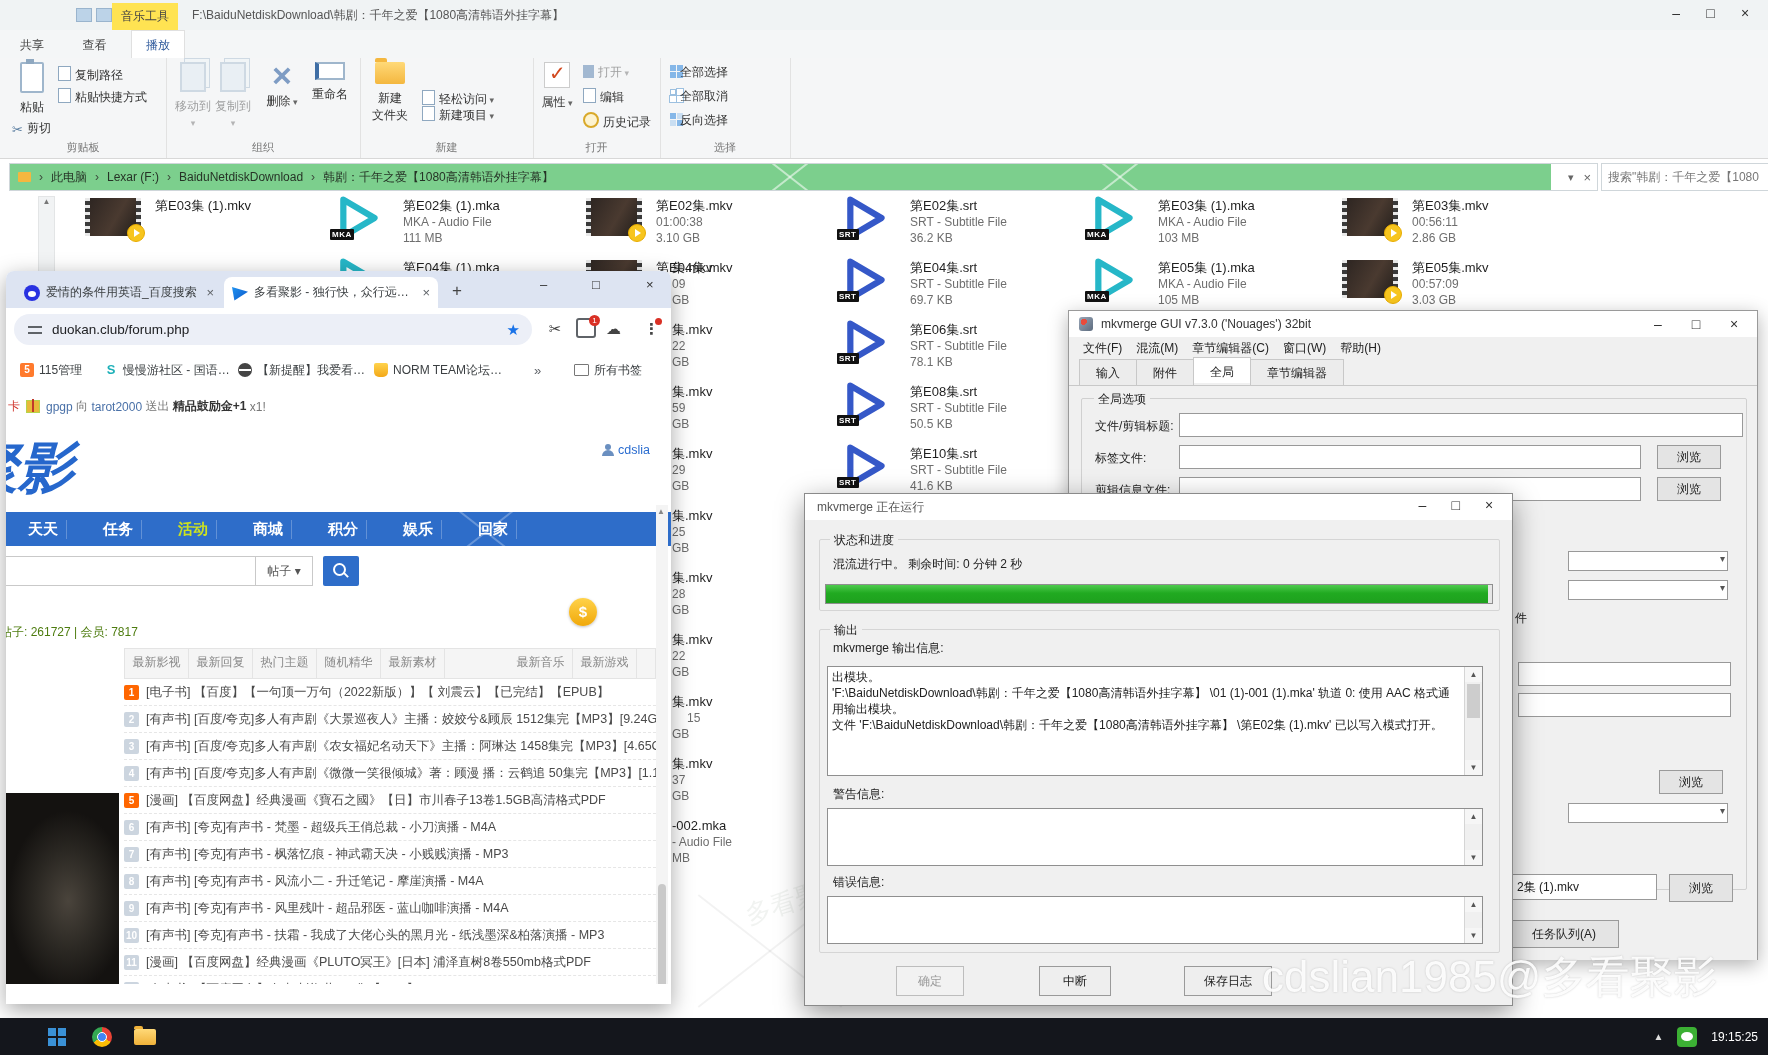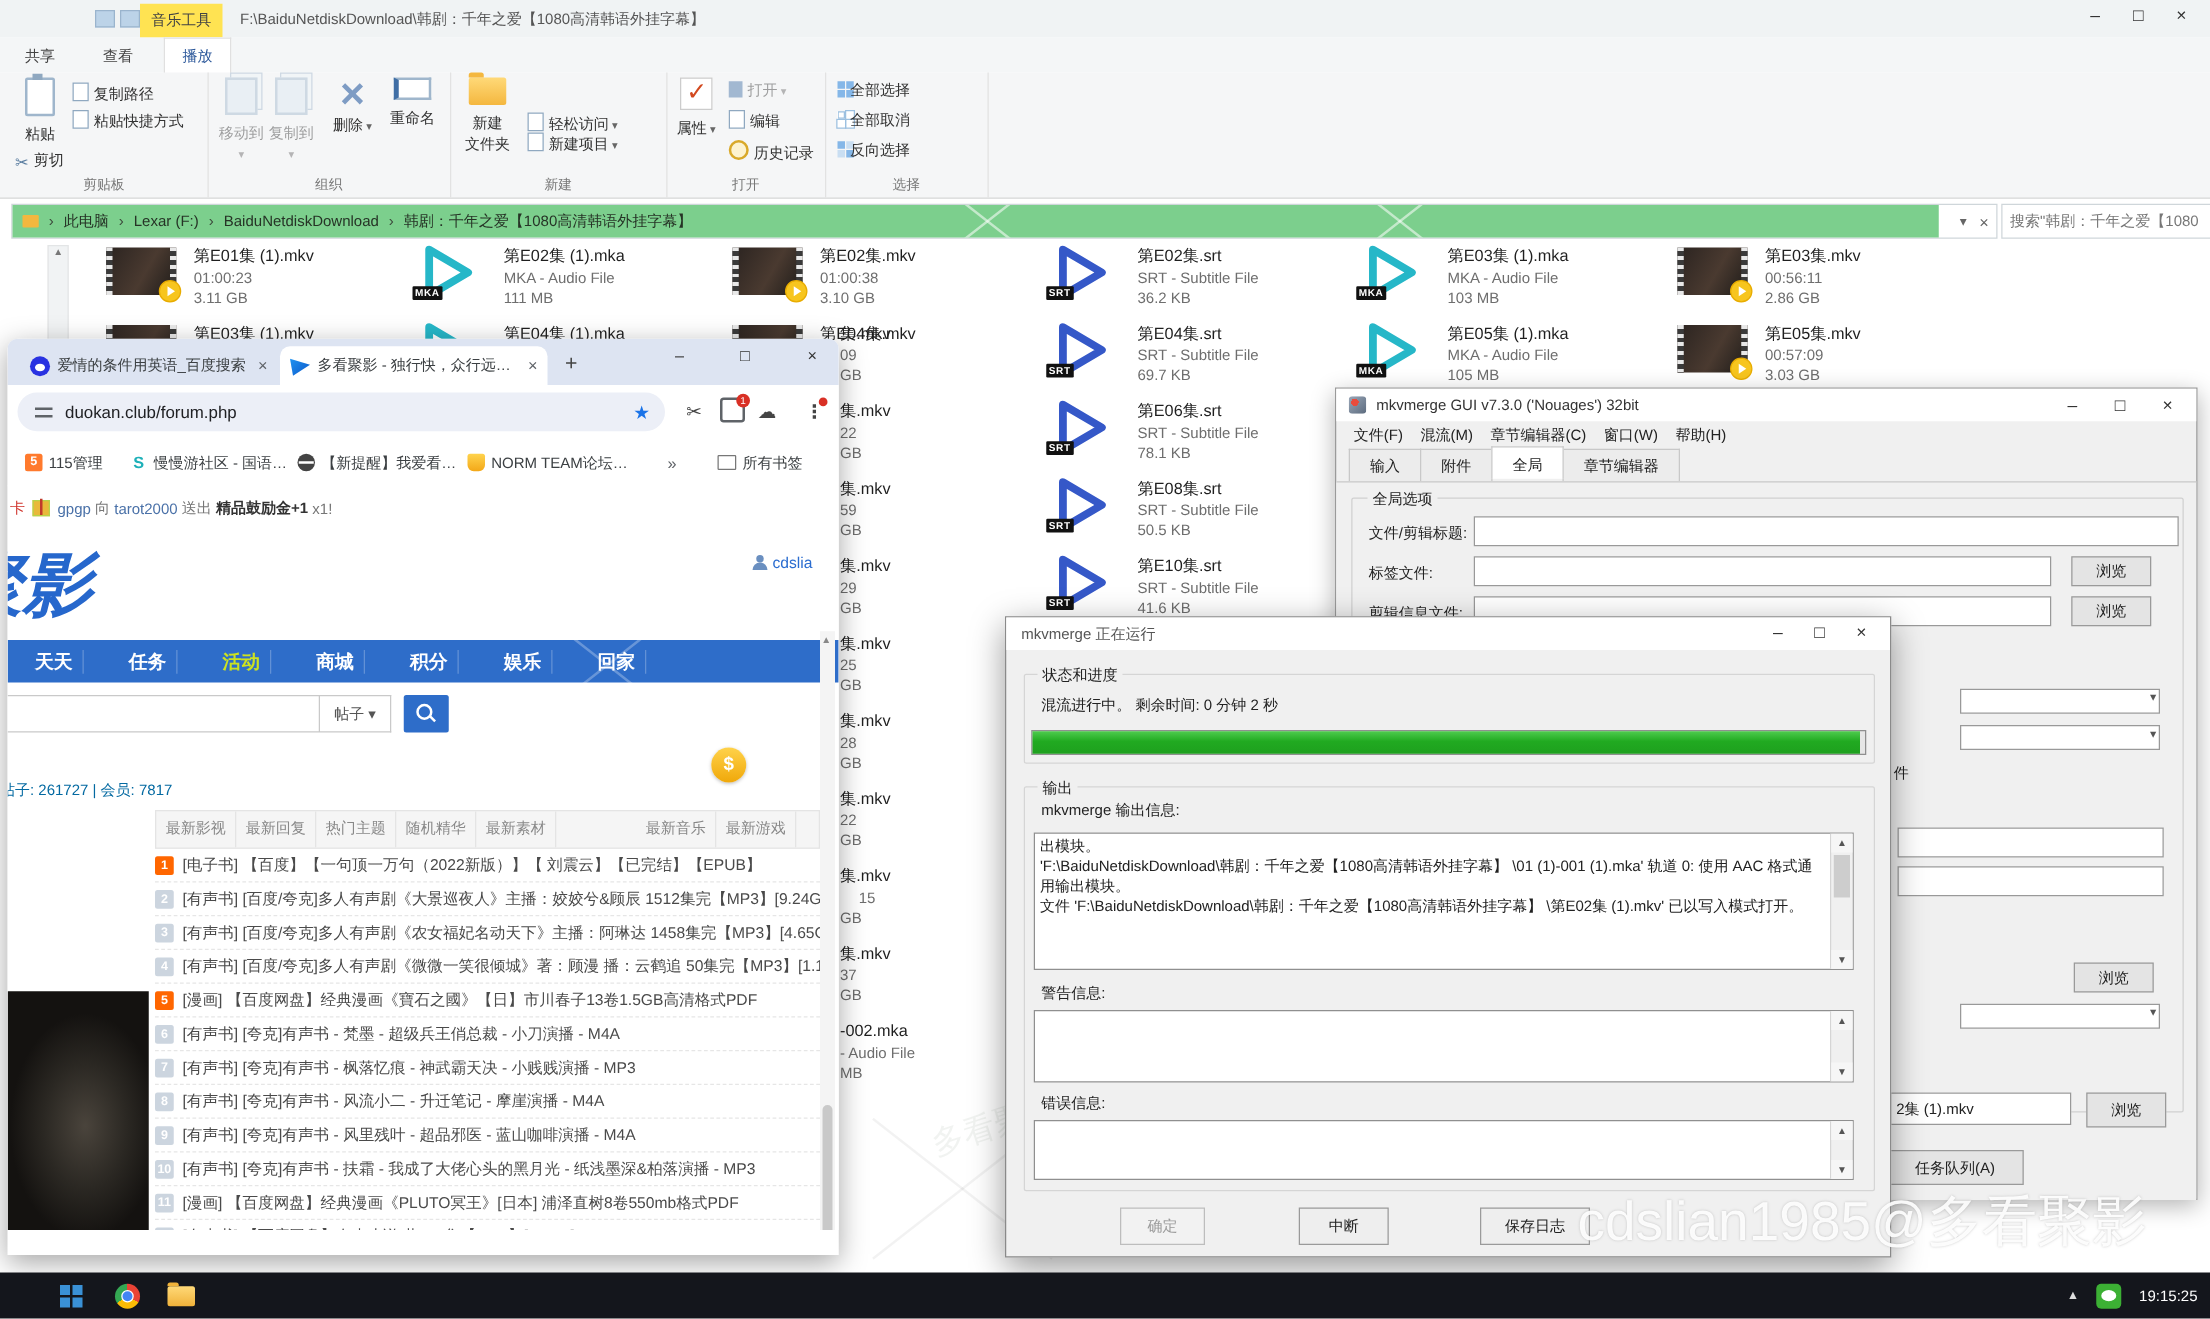--- a/index.html
+++ b/index.html
@@ -130,21 +130,21 @@
   .fnav span{color:#fff;font-weight:bold;font-size:15px;margin:0 14px;padding:0 8px;border-right:1px solid rgba(255,255,255,.25);}
   .fnav span.active{color:#cde21f;}
   .srow{position:absolute;left:-4px;top:168px;display:flex;align-items:center;}
   .sinput{width:252px;height:28px;background:#fff;border:1px solid #c9c9c9;}
   .stype{width:56px;height:28px;border:1px solid #c9c9c9;border-left:none;font-size:12px;color:#555;line-height:28px;text-align:center;background:#fff;}
   .sbtn{width:36px;height:30px;background:#2e6dc9;border-radius:2px;margin-left:10px;position:relative;}
   .sbtn::before{content:"";position:absolute;left:10px;top:7px;width:9px;height:9px;border:2px solid #fff;border-radius:50%;}
   .sbtn::after{content:"";position:absolute;left:20px;top:18px;width:6px;height:2px;background:#fff;transform:rotate(45deg);}
   .goldc{position:absolute;left:563px;top:210px;width:28px;height:28px;border-radius:50%;background:linear-gradient(#ffd24a,#f0a80a);
     color:#fff;font-weight:bold;text-align:center;line-height:28px;font-size:15px;box-shadow:0 1px 3px rgba(0,0,0,.25);}
-  .stats{position:absolute;left:-6px;top:236px;font-size:12px;color:#0369a1;}
+  .stats{position:absolute;left:-6px;top:236px;font-size:12px;color:#4d7c0f;}
   .ltabs{position:absolute;left:118px;top:260px;width:530px;height:29px;background:#f5f5f5;border:1px solid #e4e4e4;display:flex;overflow:hidden;}
   .ltab{flex:none;width:63px;text-align:center;line-height:27px;font-size:12px;color:#888;border-right:1px solid #e4e4e4;white-space:nowrap;overflow:hidden;}
   .ltab.active{background:#f9a8d4;color:#2a5db0;font-weight:bold;margin-top:36px;}
   .flist{position:absolute;left:118px;top:291px;width:532px;}
   .fitem{height:26px;display:flex;align-items:center;border-bottom:1px dashed #e6e6e6;overflow:hidden;}
   .fnum{flex:none;width:15px;height:15px;border-radius:2px;background:#ccd5df;color:#fff;font-size:10px;font-weight:bold;
     text-align:center;line-height:15px;margin-right:7px;}
   .fnum.hot{background:#f60;}
   .ftext{font-size:12.5px;color:#4a4a4a;white-space:nowrap;overflow:hidden;}
   .ninja{position:absolute;left:0;top:405px;width:113px;height:308px;background:
@@ -312,27 +312,20 @@
 
     <div class="vscroll">▲</div>
 
     <div class="fcol" style="left:85px;">
 
       <div class="tile mkv">
         <span class="ficon">
             <span class="thumb"></span>
             <span class="playdot"></span>
           </span>
-        <span><span class="fname">第E01集 (1).mkv</span><span class="fmeta" style="display:block;">01:00:23</span><span class="fmeta" style="display:block;">3.11 GB</span></span>
-      </div>
-      <div class="tile mkv">
-        <span class="ficon">
-            <span class="thumb"></span>
-            <span class="playdot"></span>
-          </span>
         <span><span class="fname">第E03集 (1).mkv</span><span class="fmeta" style="display:block;"></span><span class="fmeta" style="display:block;"></span></span>
       </div>
       </div>
     <div class="fcol" style="left:333px;">
 
       <div class="tile mka">
         <span class="ficon">
             <svg class="tri" viewBox="0 0 26 24">
               <path d="M5 2 L22 12 L5 22 Z" fill="none" stroke="currentColor" stroke-width="3.4" stroke-linejoin="round"></path>
             </svg>

